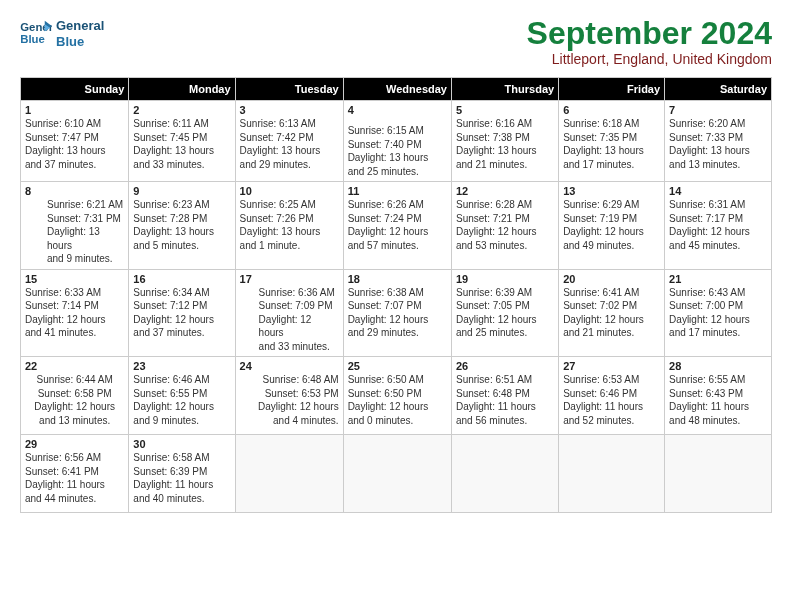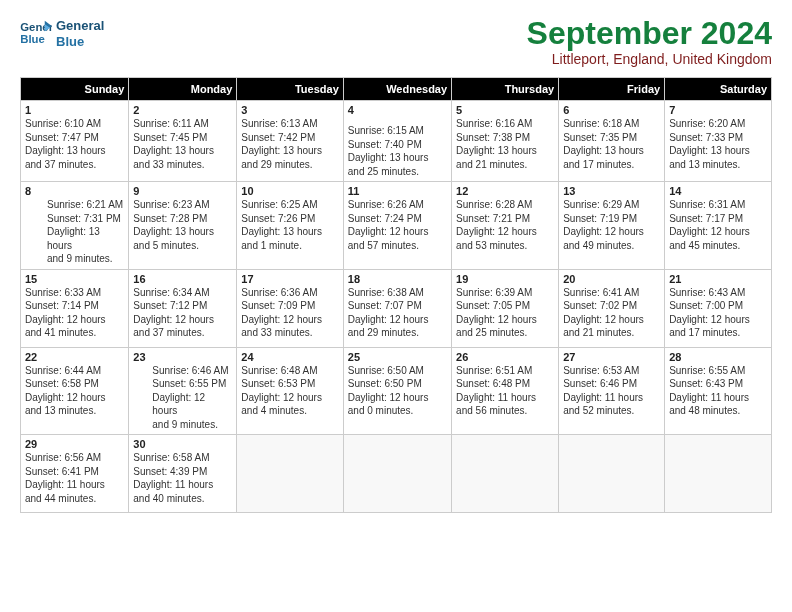--- a/index.html
+++ b/index.html
@@ -236,21 +236,21 @@
           </td>
           <td>
             <span class="day-num">16</span>
             <div class="day-info" style="white-space: pre-line;">Sunrise: 6:34 AM
 Sunset: 7:12 PM
 Daylight: 12 hours
 and 37 minutes.</div>
           </td>
           <td>
             <span class="day-num">17</span>
-            <div class="day-info" style="white-space: pre-line;">Sunrise: 6:36 AM
+            <div class="day-info" style="white-space: pre-line; margin-left: 19px;">Sunrise: 6:36 AM
 Sunset: 7:09 PM
 Daylight: 12 hours
 and 33 minutes.</div>
           </td>
           <td>
             <span class="day-num">18</span>
             <div class="day-info" style="white-space: pre-line;">Sunrise: 6:38 AM
 Sunset: 7:07 PM
 Daylight: 12 hours
 and 29 minutes.</div>
@@ -273,35 +273,35 @@
             <span class="day-num">21</span>
             <div class="day-info" style="white-space: pre-line;">Sunrise: 6:43 AM
 Sunset: 7:00 PM
 Daylight: 12 hours
 and 17 minutes.</div>
           </td>
         </tr>
         <tr>
           <td>
             <span class="day-num">22</span>
-            <div class="day-info" style="white-space: pre-line;">Sunrise: 6:44 AM
+            <div class="day-info" style="white-space: pre-line; text-align: center;">Sunrise: 6:44 AM
 Sunset: 6:58 PM
 Daylight: 12 hours
 and 13 minutes.</div>
           </td>
           <td>
             <span class="day-num">23</span>
-            <div class="day-info" style="white-space: pre-line; margin-left: 19px;">Sunrise: 6:46 AM
+            <div class="day-info" style="white-space: pre-line;">Sunrise: 6:46 AM
 Sunset: 6:55 PM
 Daylight: 12 hours
 and 9 minutes.</div>
           </td>
           <td>
             <span class="day-num">24</span>
-            <div class="day-info" style="white-space: pre-line;">Sunrise: 6:48 AM
+            <div class="day-info" style="white-space: pre-line; text-align: right;">Sunrise: 6:48 AM
 Sunset: 6:53 PM
 Daylight: 12 hours
 and 4 minutes.</div>
           </td>
           <td>
             <span class="day-num">25</span>
             <div class="day-info" style="white-space: pre-line;">Sunrise: 6:50 AM
 Sunset: 6:50 PM
 Daylight: 12 hours
 and 0 minutes.</div>
@@ -332,21 +332,21 @@
           <td>
             <span class="day-num">29</span>
             <div class="day-info" style="white-space: pre-line;">Sunrise: 6:56 AM
 Sunset: 6:41 PM
 Daylight: 11 hours
 and 44 minutes.</div>
           </td>
           <td>
             <span class="day-num">30</span>
             <div class="day-info" style="white-space: pre-line;">Sunrise: 6:58 AM
-Sunset: 4:39 PM
+Sunset: 6:39 PM
 Daylight: 11 hours
 and 40 minutes.</div>
           </td>
           <td class="empty"></td>
           <td class="empty"></td>
           <td class="empty"></td>
           <td class="empty"></td>
           <td class="empty"></td>
         </tr>
       </tbody>

